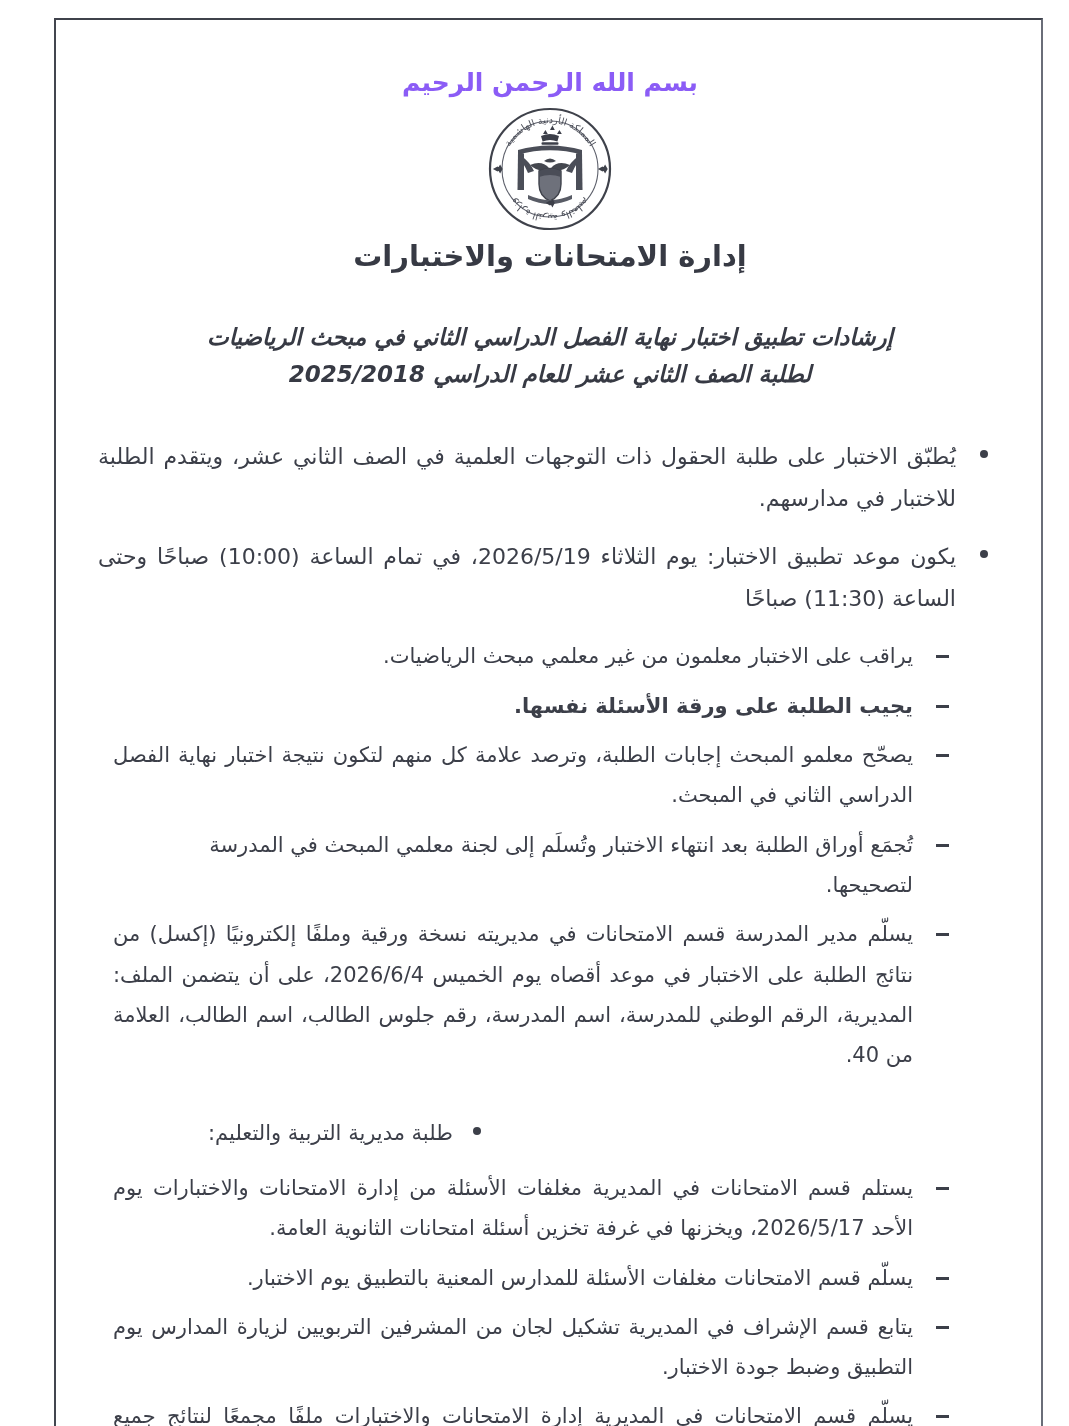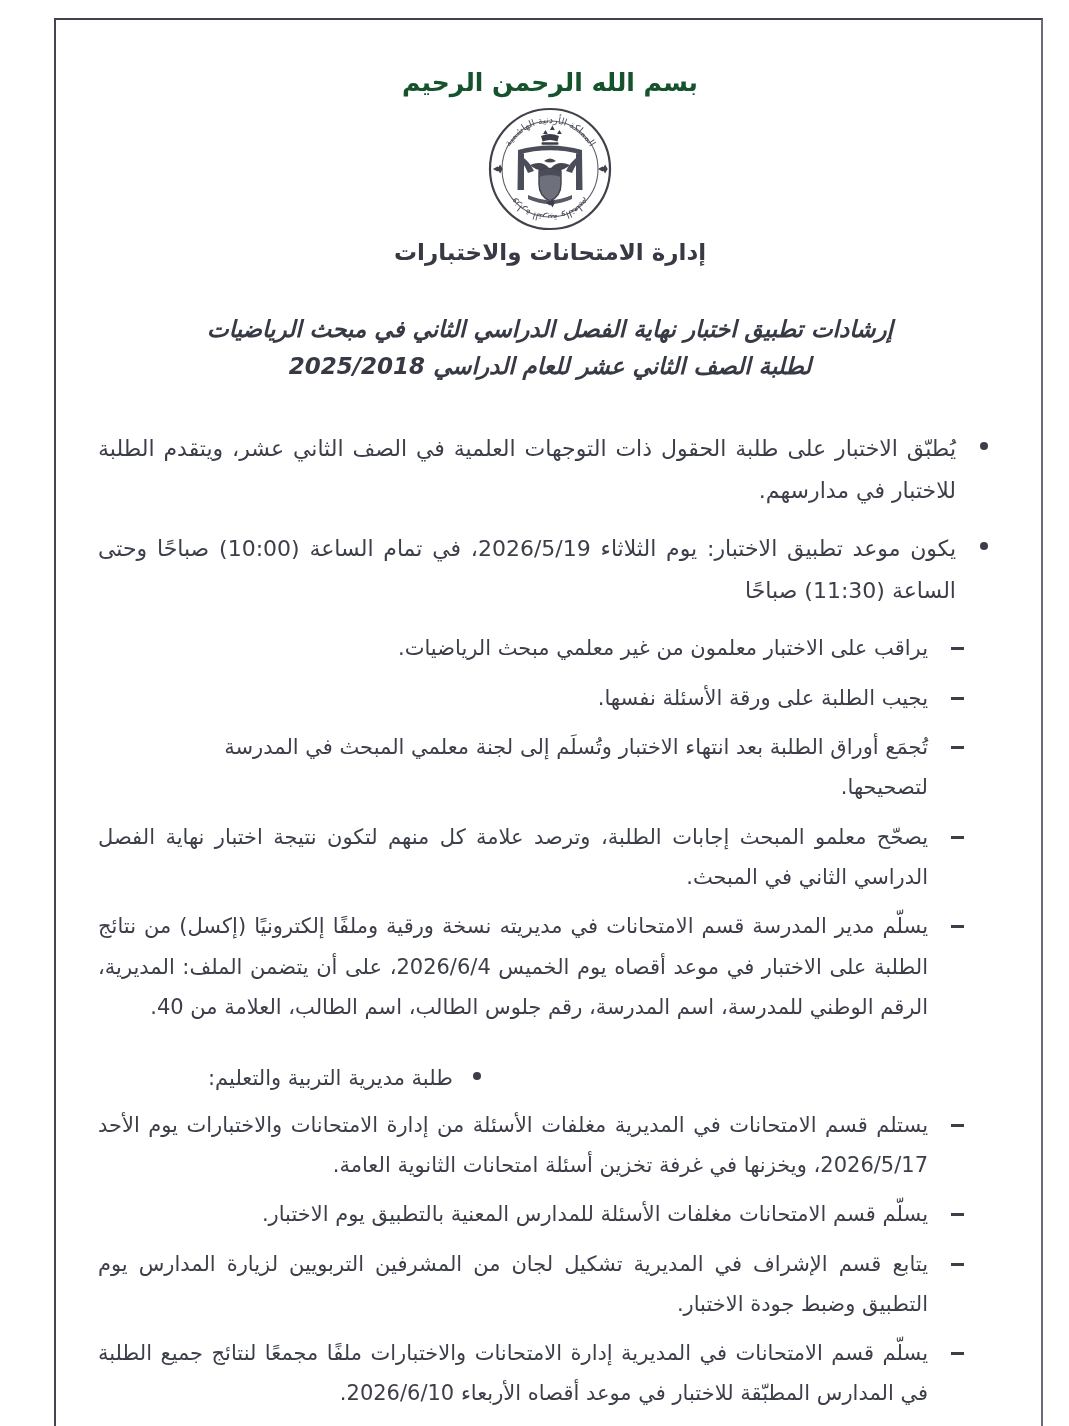--- a/index.html
+++ b/index.html
@@ -39,37 +39,37 @@
     box-sizing: border-box;
     padding: 40px 38px 0 38px;
   }
 
   
   .basmala {
     text-align: center;
     font-size: 25px;
     font-weight: 700;
     letter-spacing: 0.2px;
-    color: #14532d;
+    color: #8b5cf6;
     margin: 10px 0 6px 0;
   }
   .emblem-wrap {
     display: flex;
     justify-content: center;
     align-items: center;
     margin: 2px 0 4px 0;
   }
   .emblem {
     width: 132px;
     height: 132px;
     display: block;
   }
   .dept {
     text-align: center;
-    font-size: 23px;
+    font-size: 29px;
     font-weight: 700;
     color: #373a44;
     margin: 2px 0 0 0;
   }
 
   
   .doc-title {
     text-align: center;
     font-size: 23px;
     font-weight: 700;
@@ -122,21 +122,21 @@
   }
   .h-row {
     display: flex;
     justify-content: flex-end;
     margin-bottom: 6px;
   }
   .h-row.school  { padding-left: 205px; }
   .h-row.direct  { padding-left: 110px; }
 
   .sub-list {
-    margin: 0;
+    margin: 15px;
     padding: 0;
     list-style: none;
   }
   .l2 {
     position: relative;
     padding-right: 74px;
     margin-bottom: 9px;
     font-size: 21px;
     line-height: 1.92;
     text-align: justify;
@@ -149,21 +149,21 @@
     top: 19px;
     width: 13px;
     height: 3px;
     background: #3c3f49;
   }
   .l2.short {
     text-align: right;
     text-align-last: right;
   }
   .l2.indent-a { padding-left: 150px; }
-  .l2.indent-b { padding-left: 290px; }
+  .l2.indent-b { padding-left: 290px; font-weight: bold; }
   .l2.indent-c { padding-left: 90px; }
 
   .gap-sections { height: 22px; }
 </style>
 </head>
 <body>
 
 <div class="page">
 
   <div class="scan-border"></div>
@@ -253,27 +253,27 @@
       <li style="list-style:none;">
         <ul class="sub-list">
           <li class="l2 short indent-a">
             <span class="dash"></span>
             <span>يراقب على الاختبار معلمون من غير معلمي مبحث الرياضيات.</span>
           </li>
           <li class="l2 short indent-b">
             <span class="dash"></span>
             <span>يجيب الطلبة على ورقة الأسئلة نفسها.</span>
           </li>
+          <li class="l2">
+            <span class="dash"></span>
+            <span>يصحّح معلمو المبحث إجابات الطلبة، وترصد علامة كل منهم لتكون نتيجة اختبار نهاية الفصل الدراسي الثاني في المبحث.</span>
+          </li>
           <li class="l2 short indent-c">
             <span class="dash"></span>
             <span>تُجمَع أوراق الطلبة بعد انتهاء الاختبار وتُسلَم إلى لجنة معلمي المبحث في المدرسة لتصحيحها.</span>
-          </li>
-          <li class="l2">
-            <span class="dash"></span>
-            <span>يصحّح معلمو المبحث إجابات الطلبة، وترصد علامة كل منهم لتكون نتيجة اختبار نهاية الفصل الدراسي الثاني في المبحث.</span>
           </li>
           <li class="l2">
             <span class="dash"></span>
             <span>يسلّم مدير المدرسة قسم الامتحانات في مديريته نسخة ورقية وملفًا إلكترونيًا (إكسل) من نتائج الطلبة على الاختبار في موعد أقصاه يوم الخميس 2026/6/4، على أن يتضمن الملف: المديرية، الرقم الوطني للمدرسة، اسم المدرسة، رقم جلوس الطالب، اسم الطالب، العلامة من 40.</span>
           </li>
         </ul>
       </li>
 
       <div class="gap-sections"></div>
 

